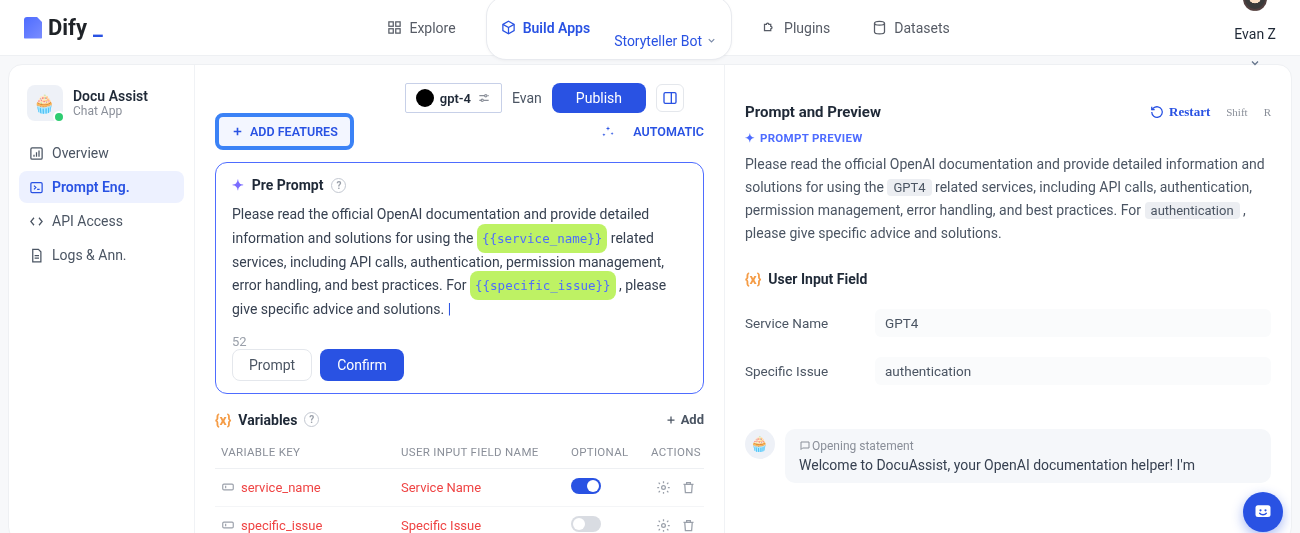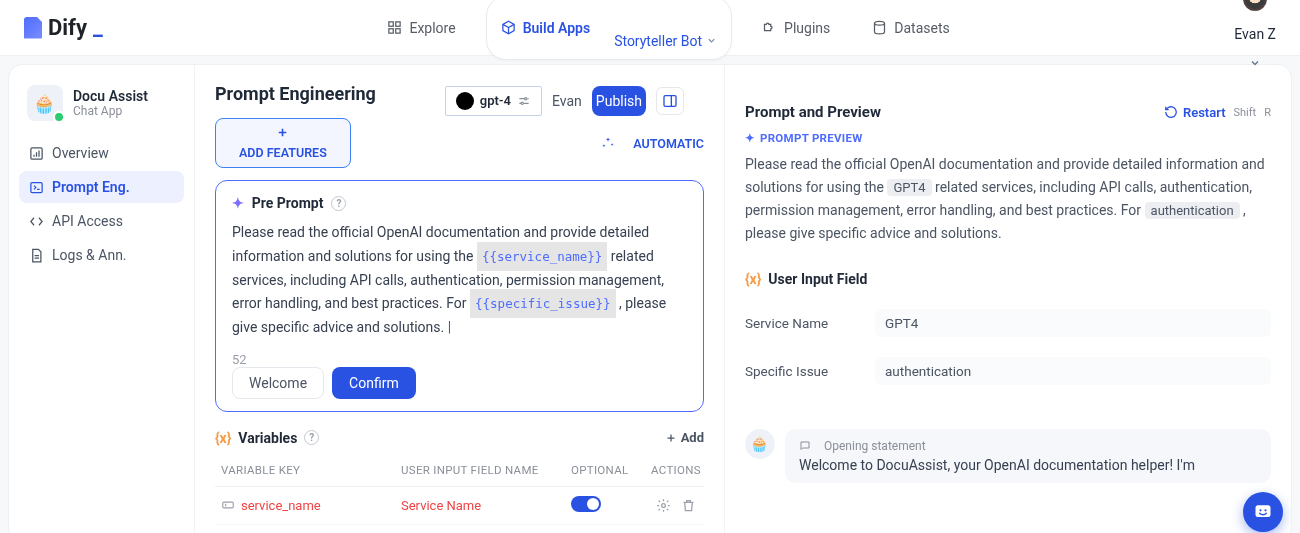--- a/index.html
+++ b/index.html
@@ -21,28 +21,28 @@
 .appicon { width: 36px; height: 36px; background: #eef1f7; border-radius: 8px; display: flex; align-items: center; justify-content: center; font-size: 18px; position: relative;}
 .appicon::after { content:""; position:absolute; bottom:-2px; right:-2px; width:8px; height:8px; border-radius:50%; background:#2ecc71; border:2px solid #fff;}
 .appname { font-weight: 600; font-size: 14px; }
 .apptype { font-size: 12px; color: #8a8f99; }
 .sideitem { display: flex; align-items: center; gap: 8px; padding: 8px 10px; border-radius: 8px; font-size: 14px; color: #4b5563; cursor: pointer; margin-bottom: 2px; }
 .sideitem.active { background: #edf1ff; color: #2952e3; font-weight: 600; }
 .main { flex: 1; display: flex; }
 .leftcol { width: 530px; padding: 18px 20px; border-right: 1px solid #f0f2f5; overflow: hidden; }
 .pagetitle { font-size: 18px; font-weight: 700; margin-bottom: 14px; }
 .toolbar { display: flex; align-items: center; justify-content: space-between; margin-bottom: 12px; }
-.addfeat { display: inline-flex; align-items: center; gap: 6px; color: #2952e3; font-weight: 600; font-size: 12.5px; border: 1px solid #3b82f6; background: #f3f6ff; padding: 7px 23px; border-radius: 8px; cursor: pointer; flex-direction: column; }
+.addfeat { display: inline-flex; align-items: center; gap: 6px; color: #2952e3; font-weight: 600; font-size: 12.5px; border: 4px solid #3b82f6; background: #f3f6ff; padding: 7px 12px; border-radius: 8px; cursor: pointer; }
 .autobtn { display: inline-flex; align-items: center; gap: 18px; color: #2952e3; font-weight: 600; font-size: 12.5px; cursor: pointer; }
 .card { border: 1.5px solid #4e6cff; border-radius: 12px; padding: 14px 16px 12px 16px; background: #fff; }
 .cardhead { display: flex; align-items: center; gap: 8px; font-weight: 700; font-size: 14px; margin-bottom: 10px; }
 .sparkle { color: #7a6cff; }
 .help { width: 15px; height: 15px; border-radius: 50%; border: 1.2px solid #c3c8d1; color: #9aa0aa; font-size: 10px; display: inline-flex; align-items: center; justify-content: center; }
 .promptbox { font-size: 14px; line-height: 1.7; color: #374151; }
-.varchip { background: #e5e5e5; color: #4e6cff; border-radius: 0; padding: 7px 5px; font-size: 12.5px; font-family: ui-monospace, Menlo, monospace; }
+.varchip { background: #bef264; color: #4e6cff; border-radius: 8px; padding: 7px 5px; font-size: 12.5px; font-family: ui-monospace, Menlo, monospace; }
 .cursor { color: #2952e3; }
 .cardfoot { display: flex; align-items: flex-start; justify-content: space-between; margin-top: 12px; flex-direction: column; }
 .charcount { color: #9aa0aa; font-size: 13px; }
 .btn { padding: 7px 16px; border-radius: 8px; font-size: 14px; cursor: pointer; border: 1px solid transparent; }
 .btn-ghost { background: #fff; border-color: #e4e7ec; color: #4b5563; }
 .btn-primary { background: #2952e3; color: #fff; }
 .section { margin-top: 18px; }
 .secthead { display: flex; align-items: center; gap: 8px; font-weight: 700; font-size: 14px; justify-content: space-between; }
 .varx { color: #f59c46; font-weight: 700; }
 .addlink { font-size: 13px; color: #4b5563; display: inline-flex; align-items: center; gap: 4px; cursor: pointer; }
@@ -55,37 +55,37 @@
 .toggle.off { background: #d9dce2; }
 .toggle.off::after { left:2px; right:auto; }
 .rowicons { display: flex; gap: 10px; color: #9aa0aa; justify-content: center; }
 .rightcol { flex: 1; padding: 18px 0 0 20px; position: relative; }
 .headerrow { display: flex; align-items: center; padding: 0 20px 0 0;}
 .rightbtns { margin-left: auto; display: flex; align-items: center; gap: 10px; }
 .modelbtn { display: inline-flex; align-items: center; gap: 6px; border: 1.5px solid #c7d0e8; border-radius: 2px; padding: 5px 10px; font-size: 13px; font-weight: 600; cursor: pointer; }
 .modelicon { width: 18px; height: 18px; border-radius: 50%; background: #000; display:inline-block; }
 .slidericon { color: #8a8f99; }
 .resetlink { color: #4b5563; font-size: 14px; cursor: pointer; }
-.publishbtn { background: #2952e3; color: #fff; border-radius: 8px; padding: 7px 4px; font-size: 14px; cursor: pointer; }
+.publishbtn { background: #2952e3; color: #fff; border-radius: 8px; padding: 7px 24px; font-size: 14px; cursor: pointer; }
 .panelicon { width: 28px; height: 28px; border: 1px solid #e4e7ec; border-radius: 6px; display: flex; align-items: center; justify-content: center; color: #2952e3; cursor: pointer; }
 .debughead { display: flex; align-items: center; justify-content: space-between; margin: 20px 20px 10px 0; }
 .debugtitle { font-weight: 700; font-size: 15px; }
 .restart { color: #2952e3; font-size: 13px; font-weight: 600; display: inline-flex; align-items: center; gap: 5px; cursor: pointer; }
 .shortcut { font-size: 11px; color: #8a8f99; }
 .previewlbl { color: #4e6cff; font-size: 11.5px; font-weight: 700; letter-spacing: .3px; display:flex; align-items:center; gap:5px; margin-bottom: 8px;}
 .previewbox { font-size: 14px; line-height: 1.65; color: #4b5563; padding-right: 4px; }
 .fillchip { background: #eceef2; border-radius: 4px; padding: 1px 6px; font-size: 13px; }
 .inputfield { margin: 26px 20px 0 0; }
 .iflabel { font-weight: 700; font-size: 14px; display: flex; align-items: center; gap: 7px; margin-bottom: 12px; }
 .ifrow { display: grid; grid-template-columns: 130px 1fr; align-items: center; font-size: 13.5px; padding: 10px 0; color: #4b5563;}
 .ifval { background: #fafbfc; border-radius: 6px; padding: 6px 10px; color: #4b5563; }
 .chatmsg { display: flex; gap: 10px; margin: 34px 20px 0 0; }
 .chaticon { width: 30px; height: 30px; background: #eef1f7; border-radius: 50%; display: flex; align-items: center; justify-content: center; font-size: 15px; }
 .chatbubble { background: #f5f7fa; border-radius: 10px; padding: 10px 14px; flex: 1; }
-.openlabel { font-size: 12px; color: #8a8f99; display: flex; align-items: center; gap: 13px; margin-bottom: 4px;}
+.openlabel { font-size: 12px; color: #8a8f99; display: flex; align-items: center; gap: 1px; margin-bottom: 4px;}
 .chattext { font-size: 14px; color: #374151; }
 .fab { position: absolute; right: 8px; bottom: 8px; width: 40px; height: 40px; border-radius: 50%; background: #2952e3; color: #fff; display: flex; align-items: center; justify-content: center; font-size: 20px; box-shadow: 0 4px 12px rgba(41,82,227,.4); cursor: pointer; }
 .ico { width: 15px; height: 15px; display: inline-block; }
 </style>
 </head>
 <body>
 
 <div class="topbar">
   <div class="logo">
     <span class="logo-icon"></span>
@@ -178,21 +178,20 @@
           <path d="M9 12h7M9 16h7"></path>
         </svg>
       <span>Logs &amp; Ann.</span>
     </div>
   </div>
 
   <div class="main">
 
     <div class="leftcol">
       <div class="headerrow">
-        <div class="pagetitle">Prompt Engineering</div>
         <div class="rightbtns">
           <div class="modelbtn">
             <span class="modelicon"></span>
             <span>gpt-4</span>
             <svg width="14" height="14" viewBox="0 0 24 24" fill="none" stroke="#8a8f99" stroke-width="2" class="slidericon">
                 <path d="M4 8h10M18 8h2M4 16h4M12 16h8"></path>
                 <circle cx="15" cy="8" r="2"></circle>
                 <circle cx="9" cy="16" r="2"></circle>
               </svg>
           </div>
@@ -231,21 +230,21 @@
         <div class="promptbox">
           <span>Please read the official OpenAI documentation and provide detailed information and solutions for using the </span>
           <span class="varchip">{{service_name}}</span>
           <span> related services, including API calls, authentication, permission management, error handling, and best practices. For </span>
           <span class="varchip">{{specific_issue}}</span>
           <span> , please give specific advice and solutions. </span><span class="cursor">|</span>
         </div>
         <div class="cardfoot">
           <span class="charcount">52</span>
           <div style="display:flex;gap:8px;">
-            <span class="btn btn-ghost">Welcome</span>
+            <span class="btn btn-ghost">Prompt</span>
             <span class="btn btn-primary">Confirm</span>
           </div>
         </div>
       </div>
 
       <div class="section">
         <div class="secthead">
           <div style="display:flex;align-items:center;gap:7px;">
             <span class="varx">{x}</span>
             <span>Variables</span>
@@ -305,21 +304,21 @@
                 </svg>
             </span>
           </div>
         </div>
       </div>
     </div>
 
     <div class="rightcol">
       <div class="debughead">
         <span class="debugtitle">Prompt and Preview</span>
-        <span style="display:flex;align-items:center;gap:8px;">
+        <span style="display:flex;align-items:center;gap:16px;font-family:Liberation Serif, serif;">
           <span class="restart">
             <svg width="14" height="14" viewBox="0 0 24 24" fill="none" stroke="#2952e3" stroke-width="2.2">
                 <path d="M3 12a9 9 0 1 0 3-6.7L3 8"></path>
                 <path d="M3 3v5h5"></path>
               </svg>
             <span>Restart</span>
           </span>
           <span class="shortcut">Shift</span>
           <span class="shortcut">R</span>
         </span>

